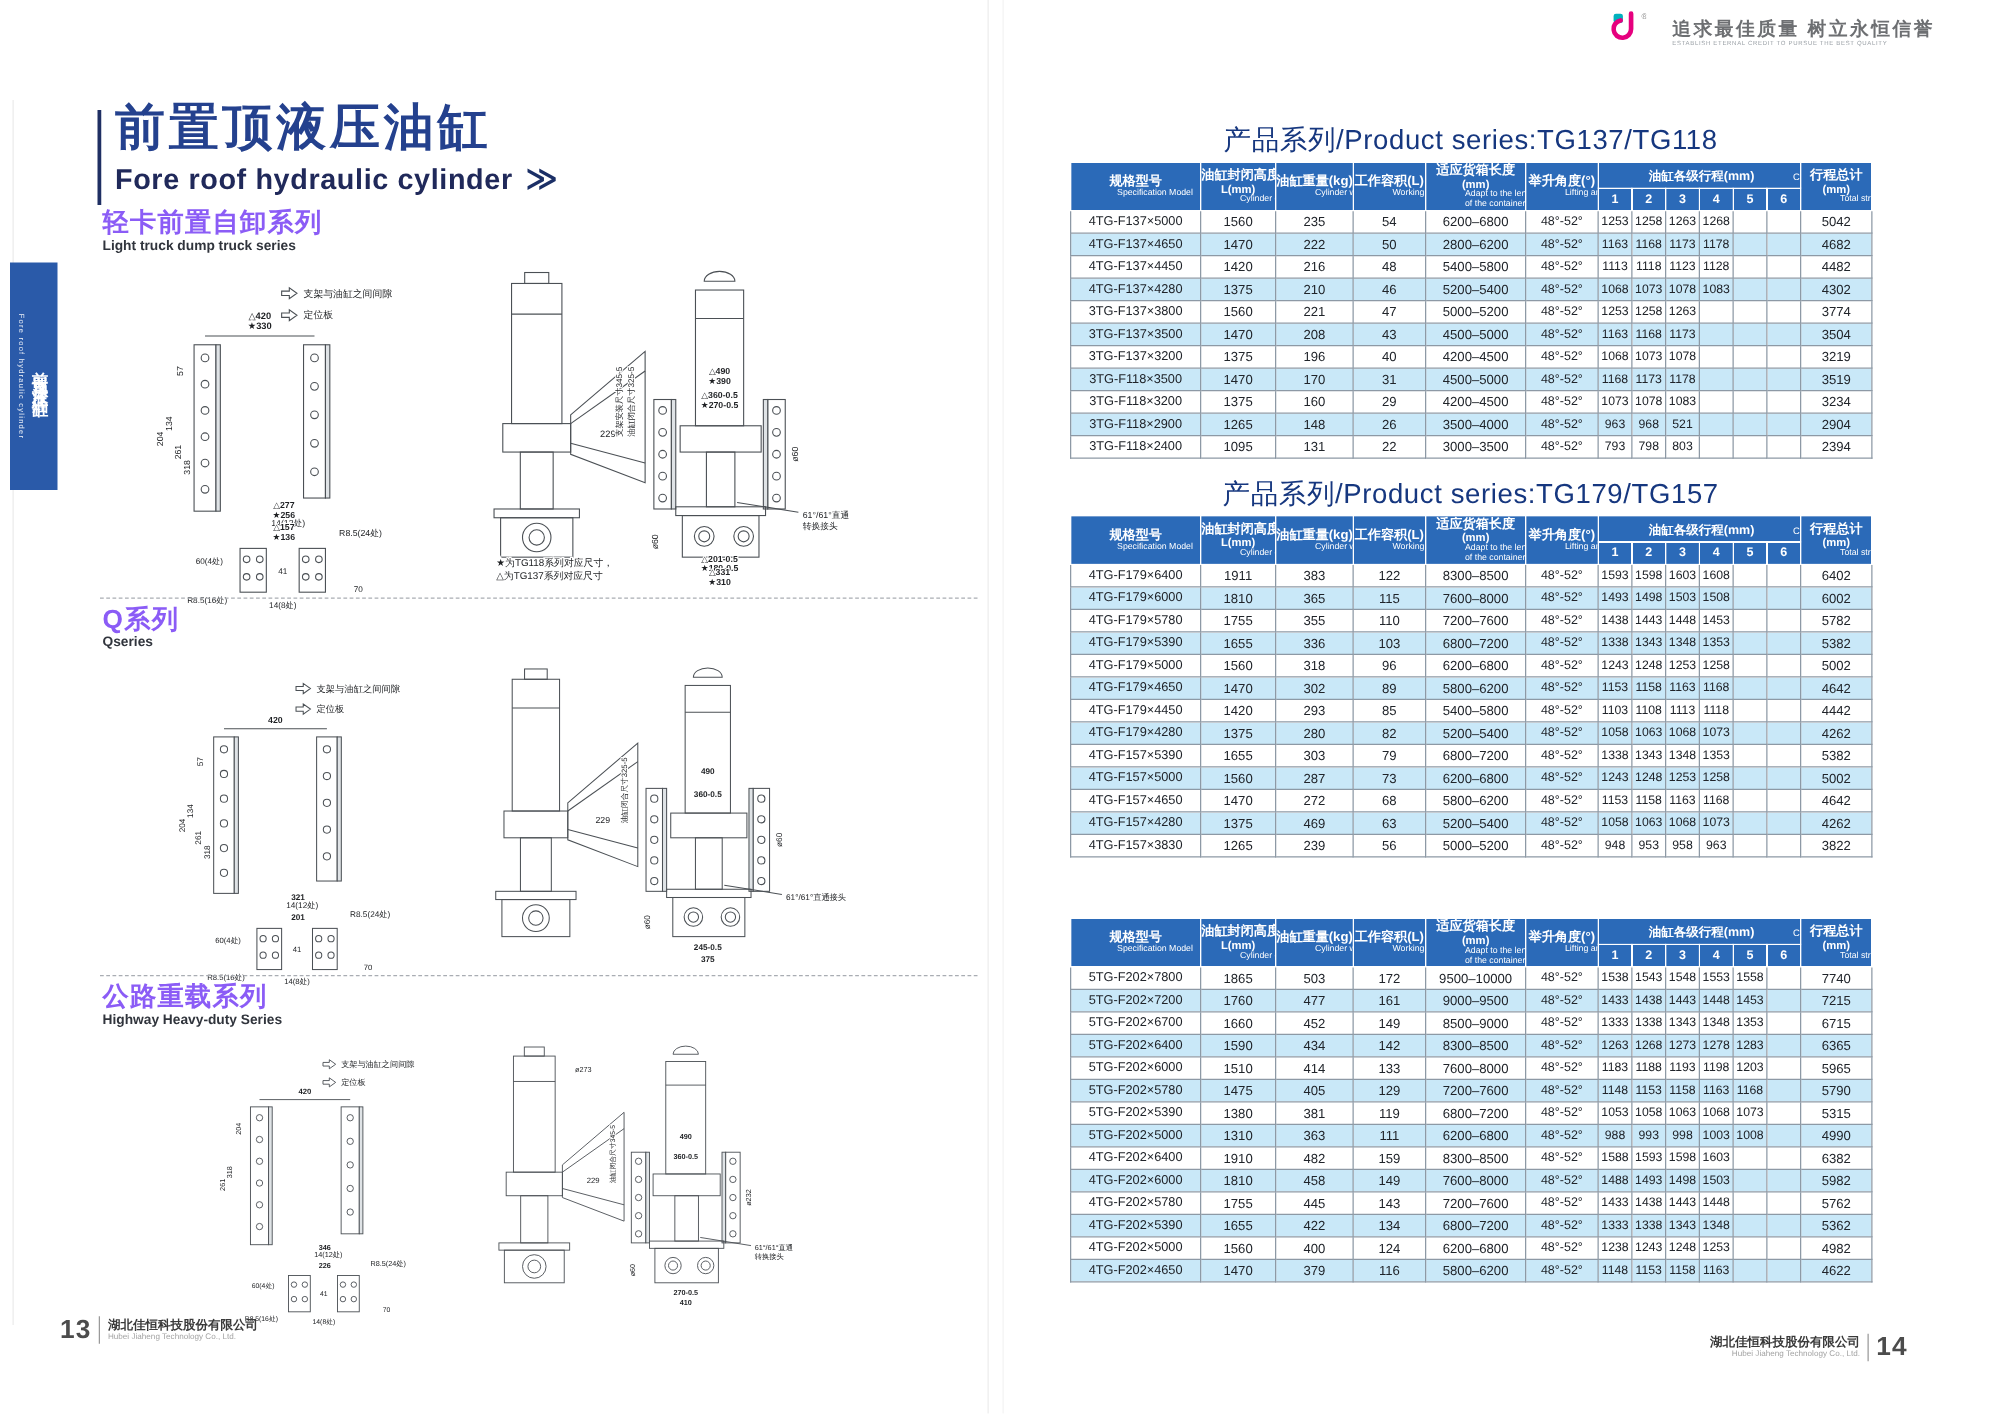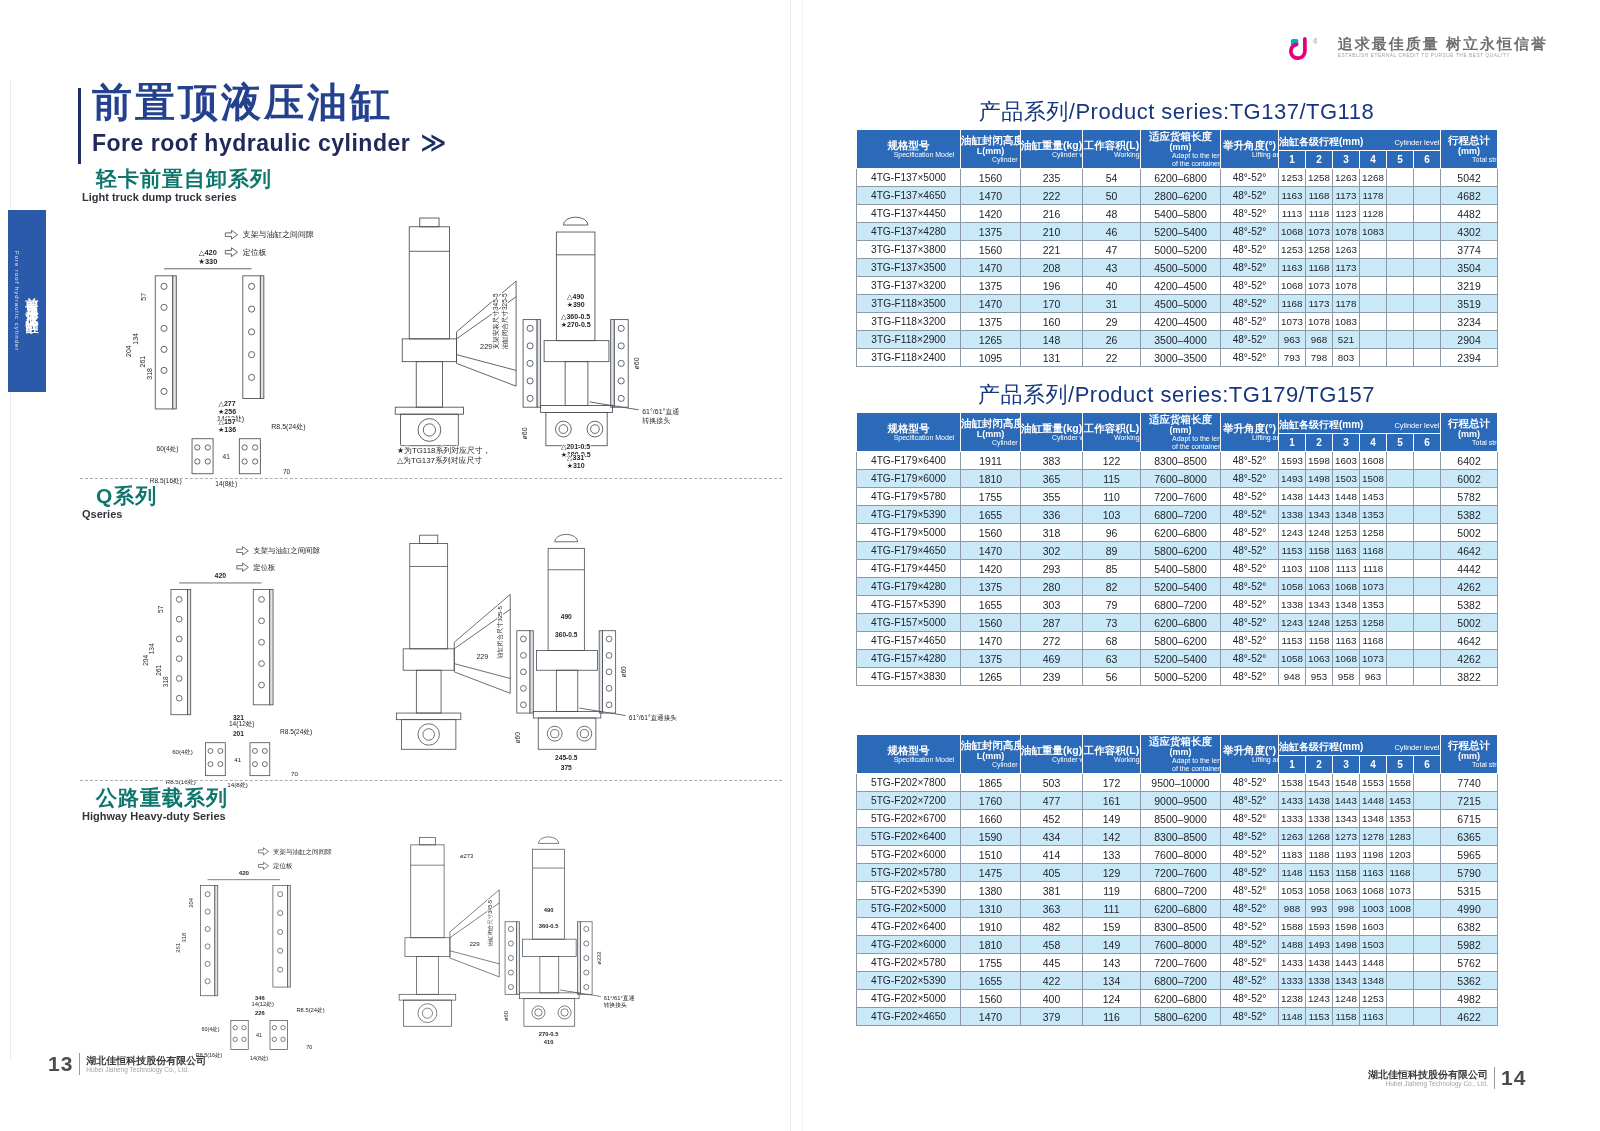--- a/index.html
+++ b/index.html
@@ -13,21 +13,21 @@
             display:flex;flex-direction:row;align-items:center;justify-content:center;gap:3px;}
   .tab-en{writing-mode:vertical-rl;font-size:6px;opacity:.9;letter-spacing:1px;}
   .tab-cn{writing-mode:vertical-rl;font-size:13px;font-weight:bold;letter-spacing:4px;}
 
   #title-bar{left:78px;top:88px;width:3px;height:76px;background:#1f2f63;}
   #title-cn{left:92px;top:80px;font-size:40px;font-weight:bold;color:#24418e;letter-spacing:3px;line-height:44px;}
   #title-en{left:92px;top:128px;font-size:23px;font-weight:bold;color:#20295a;letter-spacing:.5px;}
   #title-en .arrows{color:#1b2f66;font-size:25px;margin-left:10px;}
 
   .sec-head{line-height:1.05;}
-  .sec-cn{font-size:21px;font-weight:bold;color:#0f766e;letter-spacing:1px;margin-left:14px;}
+  .sec-cn{font-size:21px;font-weight:bold;color:#8b5cf6;letter-spacing:1px;}
   .sec-en{font-size:11px;font-weight:bold;color:#30343c;margin-top:2px;}
   #sec1{left:82px;top:168px;}
   #sec2{left:82px;top:485px;}
   #sec3{left:82px;top:787px;}
 
   .dash{left:80px;width:702px;border-top:1.5px dashed #a9adb3;height:0;}
   #dash1{top:478px;} #dash2{top:780px;}
 
   .drawbox{overflow:visible;}
   #draw1{left:55px;top:204px;width:726px;height:268px;}
@@ -41,36 +41,36 @@
   .fdiv{width:1px;height:22px;background:#9a9a9a;margin:0 6px;}
   .company .c-cn{font-size:10px;font-weight:bold;color:#3a3a3a;line-height:11px;}
   .company .c-en{font-size:6.5px;color:#a3a3a3;line-height:8px;}
   #footer-right .company{text-align:right;}
 
   
   #gutter1{left:790px;top:0;width:1px;height:1131px;background:#ededed;}
   #gutter2{left:802px;top:0;width:1px;height:1131px;background:#f3f3f3;}
 
   
-  #slogan{right:52px;top:36px;display:flex;align-items:flex-start;gap:21px;}
+  #slogan{right:52px;top:8px;display:flex;align-items:flex-end;gap:21px;}
   #slogan .stext{text-align:left;}
   .slogan-cn{font-size:15px;font-weight:bold;color:#6d6f72;letter-spacing:2px;line-height:16px;}
   .slogan-en{font-size:4.8px;color:#9aa0a6;letter-spacing:.55px;line-height:8px;}
 
   .ttitle{left:856px;width:641px;text-align:center;font-size:22px;font-weight:normal;color:#16377f;letter-spacing:.5px;}
   #t1title{top:97px;} #t2title{top:380px;} #t3title{top:702px;}
   #table1{left:856px;top:129px;} #table2{left:856px;top:412px;} #table3{left:856px;top:734px;}
 
   .ptable{border-collapse:collapse;table-layout:fixed;width:641px;border:1.5px solid #72808d;}
   .ptable th,.ptable td{border:1px solid #8d99a5;text-align:center;overflow:hidden;white-space:nowrap;padding:0;}
   .ptable thead th{background:#2b6ab8;color:#fff;border:1px solid rgba(255,255,255,.55);vertical-align:middle;}
   .hcn{font-size:10.5px;font-weight:bold;line-height:12px;}
   .hl{font-size:9px;font-weight:bold;line-height:10px;}
   .hsub{font-size:7px;font-weight:normal;line-height:8px;padding-left:31px;}
-  .strokehead .hcn{font-size:10px;}
+  .strokehead .hcn{font-size:10px;margin-left:40px;}
   .strokehead .hsub{font-size:7.5px;}
   .snum{font-size:10px;font-weight:bold;height:17px;}
   .ptable tbody td{font-size:10.5px;height:17px;color:#20242a;background:#fff;}
   .ptable tbody tr.alt td{background:#c9e8f8;}
   .ptable tbody td.model{font-size:10.2px;}
   .ptable tbody td.s{font-size:9.8px;}
   .ptable tbody td.ang{font-size:10px;}
 
   svg text{font-family:"Liberation Sans","DejaVu Sans",sans-serif;}
 </style>

